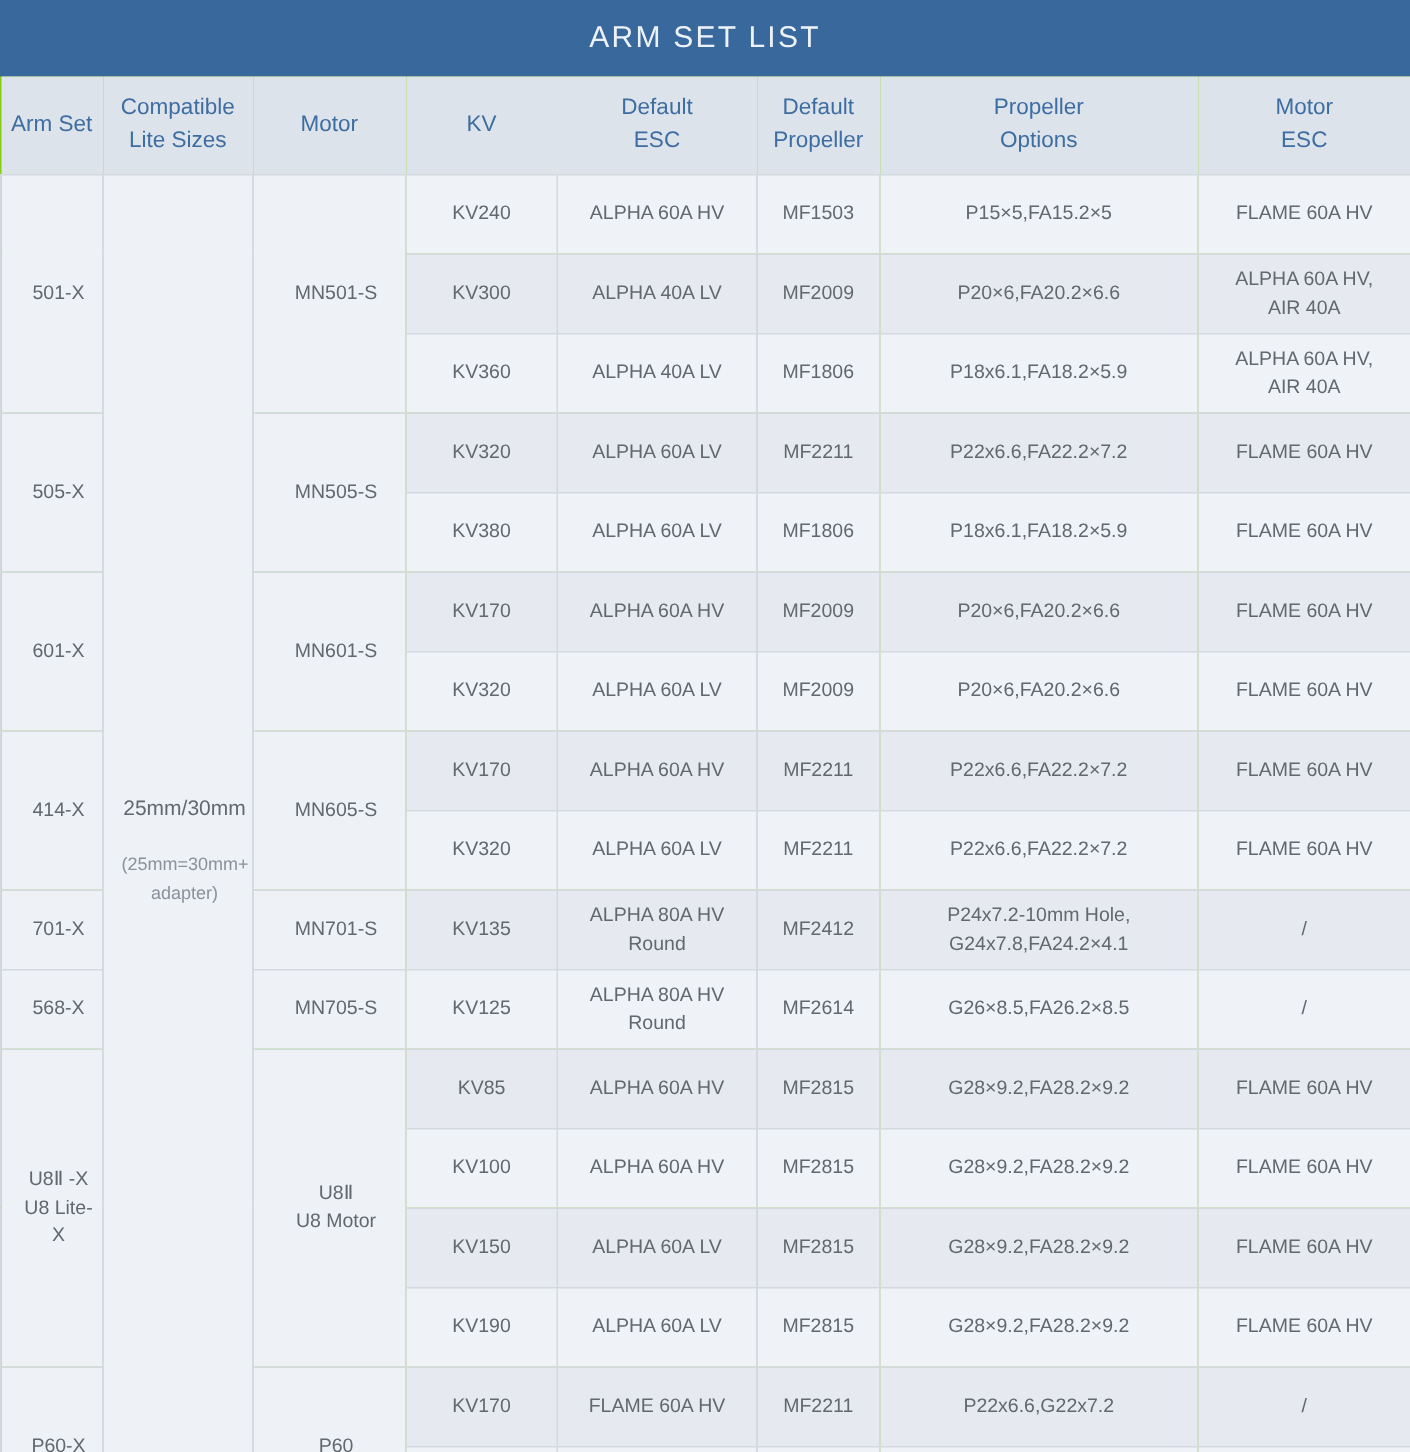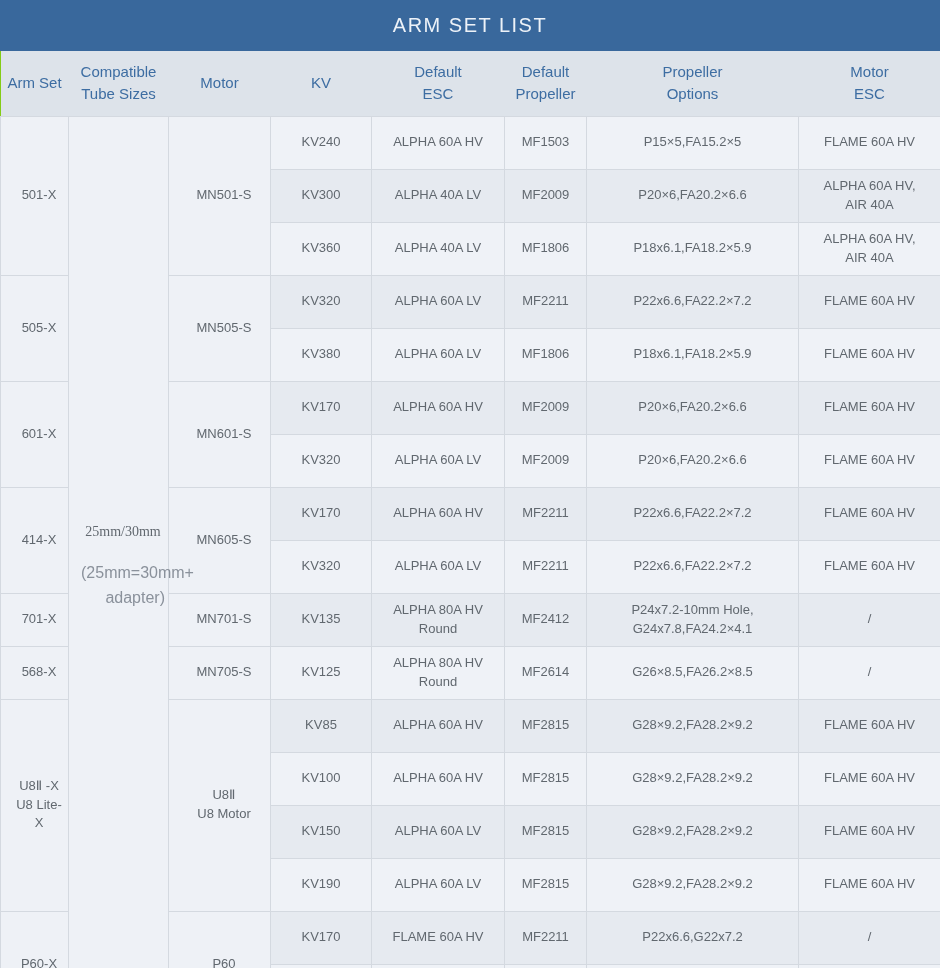--- a/index.html
+++ b/index.html
@@ -31,22 +31,22 @@
     white-space:pre-line; padding:2px 3px;
   }
 
   
   tbody td.mcell { background:#eef1f6;padding-left:12px; }
 
   
   tbody tr:nth-child(odd)  td.dcell { background:#eff2f7; }
   tbody tr:nth-child(even) td.dcell { background:#e6eaf0; }
 
-  .tube-main { font-size:14px; display:block; color:#61686f;font-family:Liberation Serif, serif; }
-  .tube-sub  { font-size:16px; display:block; color:#8a919b; line-height:1.55;text-align:right; }
+  .tube-main { font-size:14px; display:block; color:#61686f; }
+  .tube-sub  { font-size:12px; display:block; color:#8a919b; line-height:1.55; }
 </style>
 </head>
 <body>
 
 <div class="screen">
 
   <div class="title-bar">
     <span class="title-text">ARM SET LIST</span>
   </div>
 
@@ -58,21 +58,21 @@
         <col style="width:101px">
       <col style="width:133px">
         <col style="width:82px">
         <col style="width:212px">
         <col style="width:142px">
     </colgroup>
     <thead>
       <tr>
         <th>Arm Set</th>
         <th>Compatible
-Tube Sizes</th>
+Lite Sizes</th>
         <th>Motor</th>
         <th>KV</th>
         <th>Default
 ESC</th>
         <th>Default
 Propeller</th>
         <th>Propeller
 Options</th>
         <th>Motor
 ESC</th>

